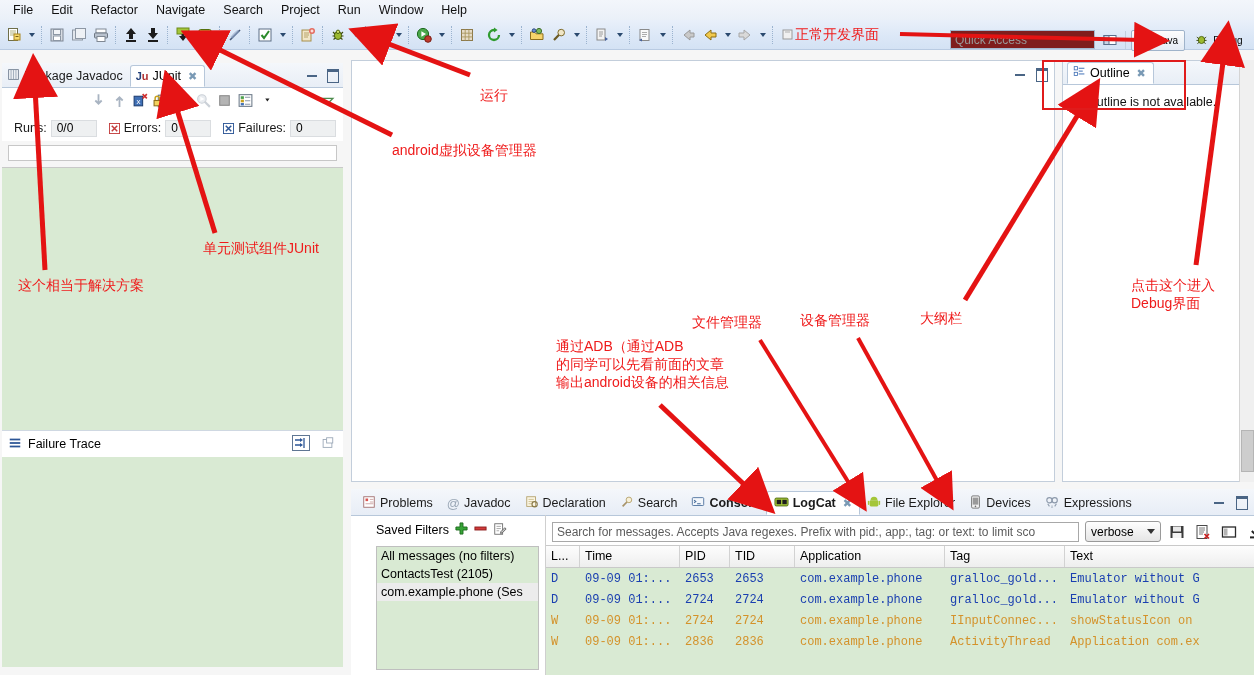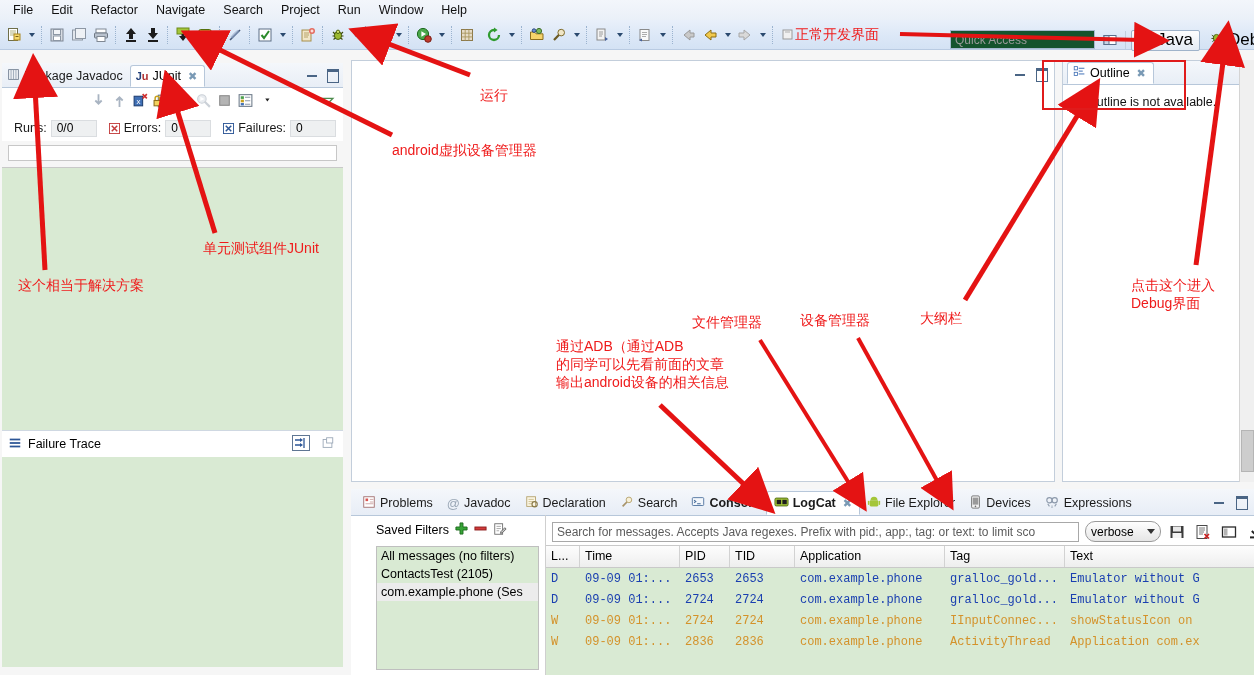--- a/index.html
+++ b/index.html
@@ -68,36 +68,36 @@
   }
   .tb-gap { width: 5px; flex: 0 0 auto; }
 
   
   .ico { width: 16px; height: 16px; position: relative; display:block; }
 
   
   .quick-access {
     position: absolute; left: 950px; top: 30px;
     width: 145px; height: 19px;
-    background: #14532d; border: 1px solid #a4b8cf;
+    background: #7f1d1d; border: 1px solid #a4b8cf;
     font-size: 12px; color: #9a9a9a;
     padding: 1px 4px; box-sizing: border-box;
     line-height: 16px;
   }
   .persp-bar {
     position: absolute; left: 1100px; top: 28px;
     height: 24px; display: flex; align-items: center; gap: 2px;
   }
   .persp-open {
     width: 20px; height: 20px; display:flex;align-items:center;justify-content:center;
   }
   .persp-btn {
     display: flex; align-items: center; gap: 4px;
     height: 21px; padding: 0 6px;
-    font-size: 17px;
+    font-size: 10px;
     border: 1px solid transparent;
     box-sizing: border-box;
   }
   .persp-btn.active {
     background: linear-gradient(to bottom,#fdfdfd,#e4ebf4);
     border: 1px solid #9fb3ca;
     border-radius: 2px;
   }
   .persp-sep { width:1px; height:18px; background:#c2cfdd; margin: 0 3px; }
 
@@ -303,21 +303,21 @@
     flex: 1; height: 20px;
     border: 1px solid #a8a8a8; background: #fff;
     font-size: 12px; color: #5c5c5c;
     padding: 1px 4px; box-sizing: border-box;
     line-height: 17px; overflow: hidden; white-space: nowrap;
   }
   .log-level-sel {
     width: 76px; height: 21px;
     border: 1px solid #9a9a9a;
     background: linear-gradient(to bottom,#fefefe,#e6e6e6);
-    border-radius: 10px;
+    border-radius: 3px;
     font-size: 12px; display: flex; align-items: center;
     justify-content: space-between;
     padding: 0 5px; box-sizing: border-box;
   }
   .log-level-sel .car {
     border-left: 4px solid transparent; border-right: 4px solid transparent;
     border-top: 5px solid #333;
   }
   .log-ico-btn { width: 20px; height: 20px; display:flex;align-items:center;justify-content:center;}
 

